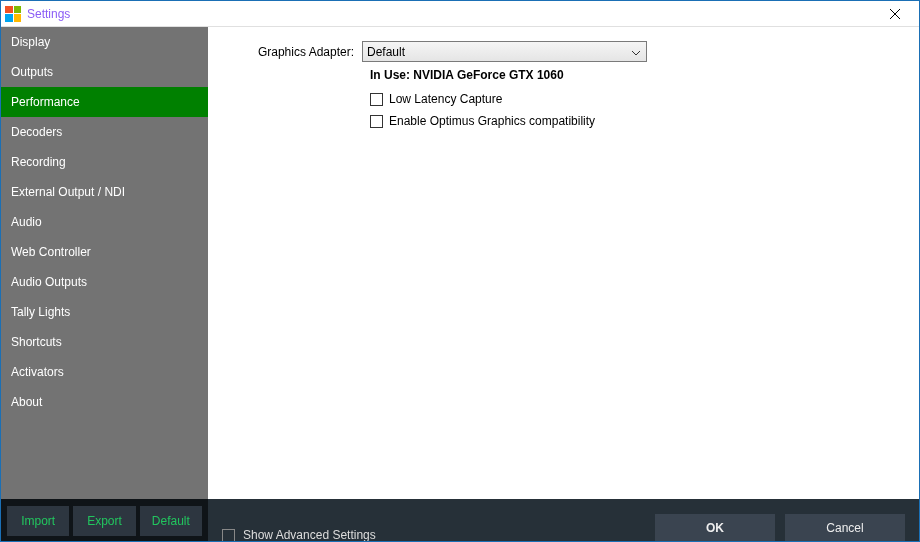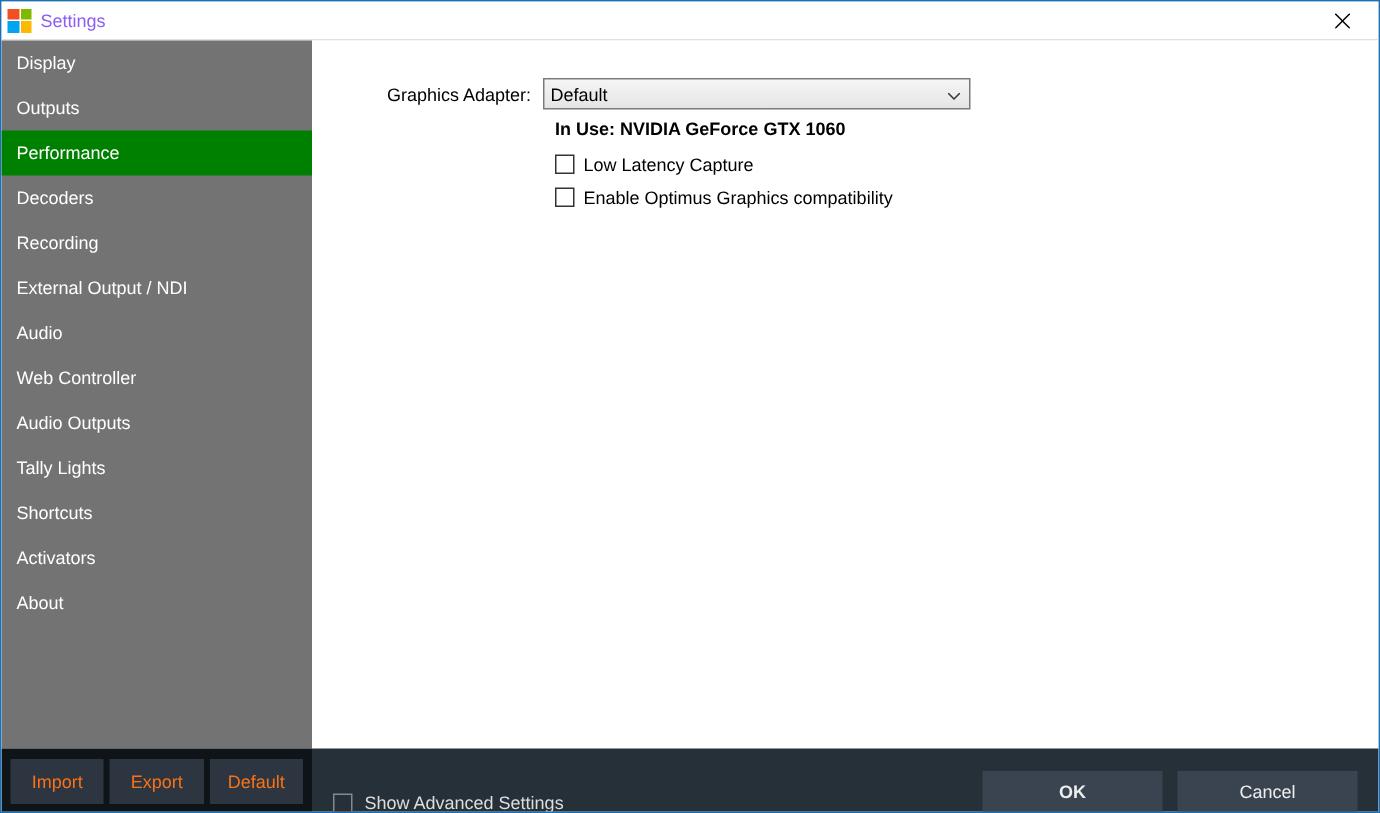--- a/index.html
+++ b/index.html
@@ -65,21 +65,20 @@
   .main {
     flex:1;
     background:#fff;
     padding: 14px 24px;
     color:#000;
   }
   .form-row {
     display:flex;
     align-items:center;
     margin-bottom:6px;
-    margin-top:11px;
   }
   .form-label {
     width: 130px;
     text-align:right;
     padding-right:8px;
     font-size:12px;
   }
   .select {
     width: 285px;
     height: 21px;
@@ -100,21 +99,21 @@
     pointer-events:none;
   }
   .inuse-row {
     margin-left: 138px;
     margin-bottom: 10px;
   }
   .inuse-row b { font-weight:bold; font-size:12px; }
   .check-row {
     margin-left: 138px;
     display:flex;
-    align-items:flex-start;
+    align-items:flex-end;
     margin-bottom: 8px;
     cursor:pointer;
   }
   .check-row .box {
     width:13px; height:13px;
     border:1px solid #333;
     margin-right:6px;
     background:#fff;
   }
 
@@ -128,21 +127,21 @@
     display:flex;
     align-items:center;
     gap:4px;
     padding:0 6px;
   }
   .footer-left button {
     flex:1;
     height:30px;
     background:#2d3640;
     border:none;
-    color:#f97316;
+    color:#22c55e;
     font-size:12px;
     cursor:pointer;
   }
   .footer-right {
     flex:1;
     background:#263038;
     display:flex;
     align-items:flex-end;
     padding:0 14px;
     gap:10px;

